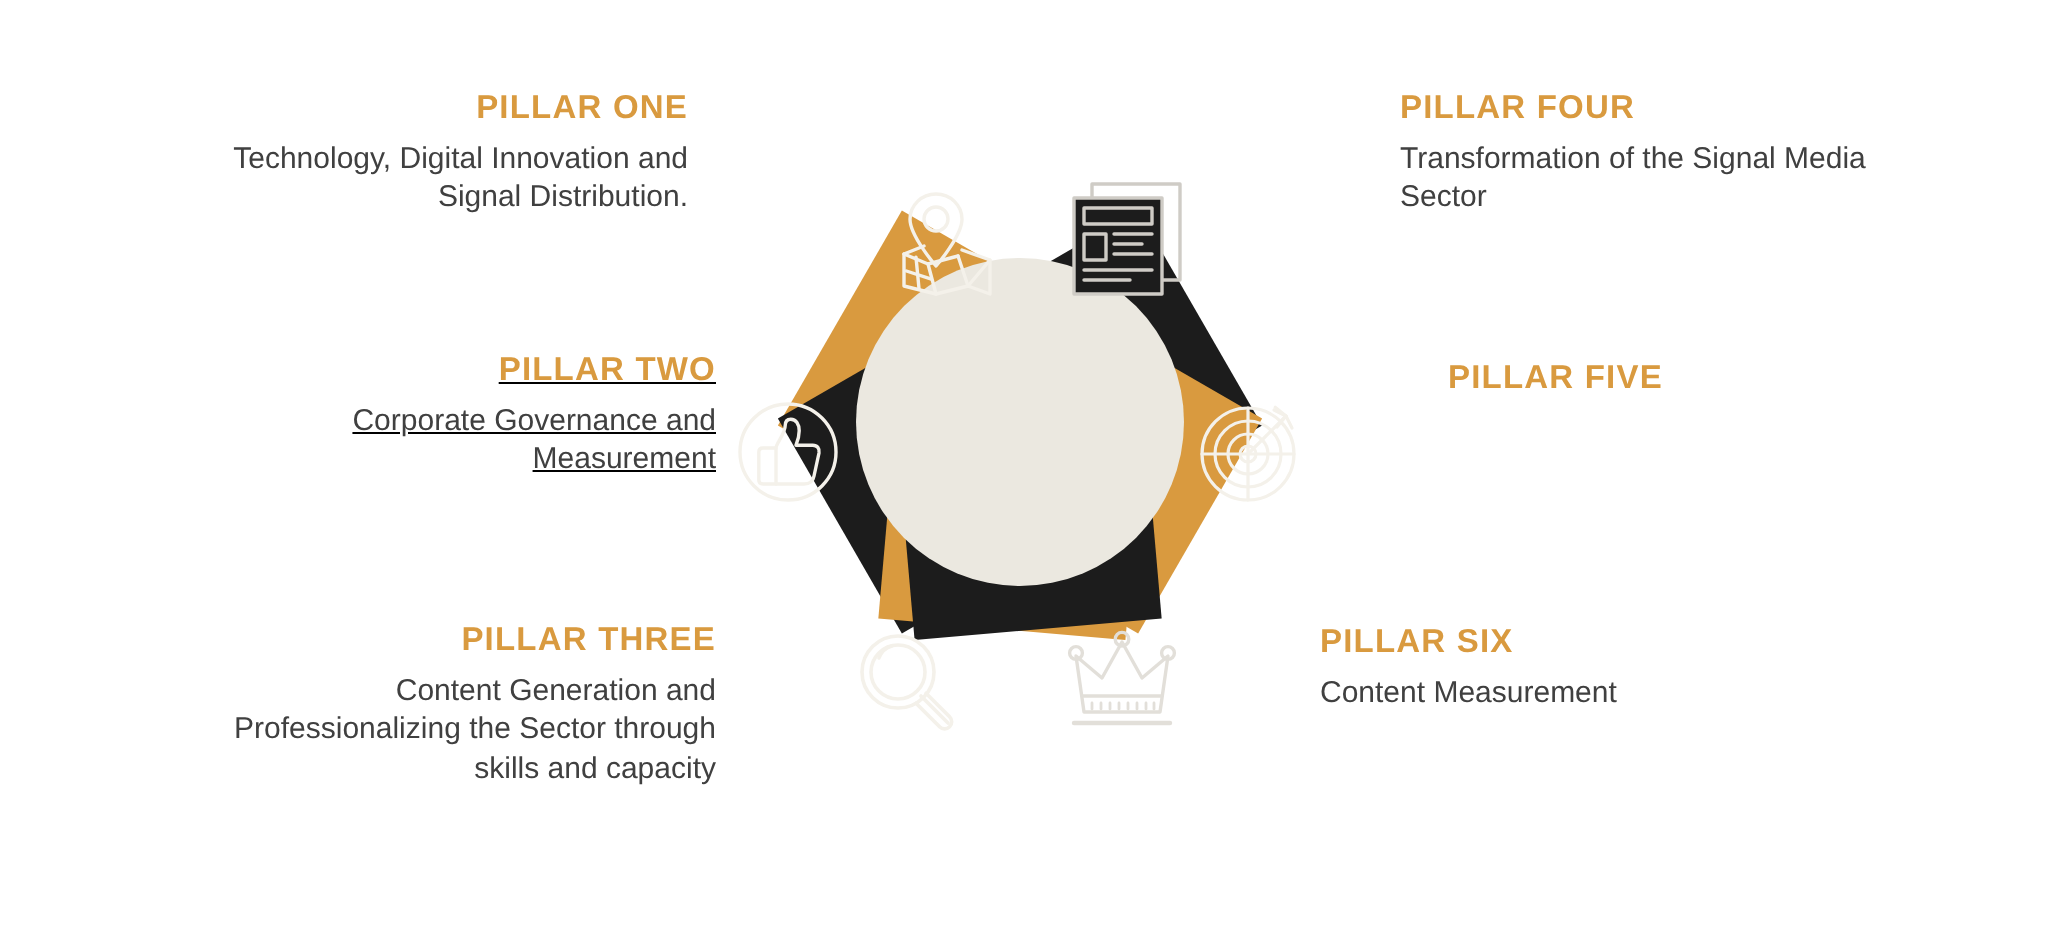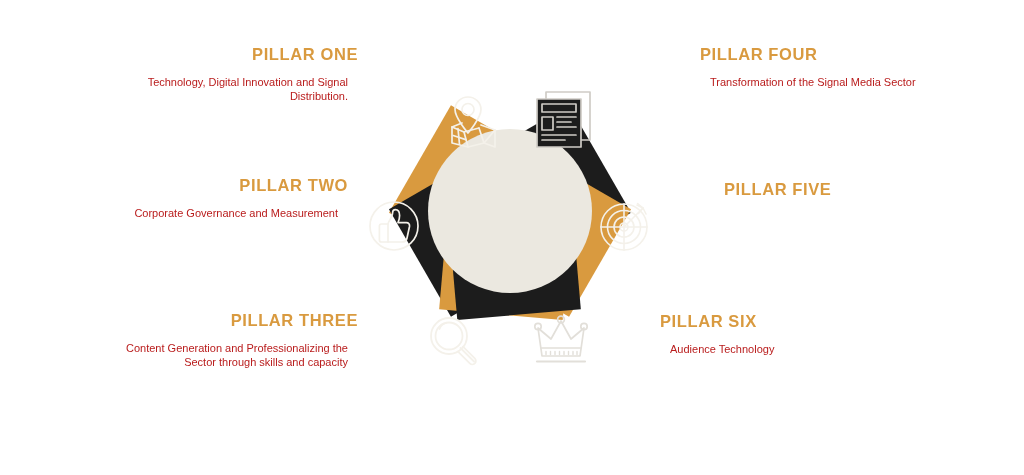--- a/index.html
+++ b/index.html
@@ -13,29 +13,29 @@
   .canvas{position:absolute;inset:0;width:1024px;height:475px;}
 
   
   .block{position:absolute;}
   .block .ttl{
     font-size:16.5px;font-weight:bold;letter-spacing:.6px;
     color:#D99A3F;line-height:1.25;margin:0 0 5px 0;
     text-transform:uppercase;white-space:nowrap;
   }
   .block .body{
-    font-size:11px;font-weight:400;color:#b91c1c;line-height:1.30;
-    margin:10px;
+    font-size:15px;font-weight:400;color:#404040;line-height:1.30;
+    margin:0;
   }
   .left{text-align:right;}
   .right{text-align:left;}
 
   
-  #b1{left:110px;top:44px;width:248px;}
-  #b2{left:120px;top:175px;width:228px;}
+  #b1{left:96px;top:44px;width:248px;}
+  #b2{left:130px;top:175px;width:228px;text-decoration:underline;}
   #b3{left:90px;top:310px;width:268px;}
   
   #b4{left:700px;top:44px;width:250px;}
   #b5{left:724px;top:179px;width:250px;}
   #b6{left:660px;top:311px;width:250px;}
 
   
   #diagram{position:absolute;left:310px;top:28px;width:400px;height:365px;}
   #diagram svg{display:block;width:400px;height:365px;}
 </style>
@@ -63,21 +63,21 @@
     <p class="ttl">PILLAR FOUR</p>
     <p class="body">Transformation of the Signal Media Sector</p>
   </div>
 
   <div class="block right" id="b5">
     <p class="ttl">PILLAR FIVE</p>
   </div>
 
   <div class="block right" id="b6">
     <p class="ttl">PILLAR SIX</p>
-    <p class="body">Audience Technology</p>
+    <p class="body">Content Measurement</p>
   </div>
 
   <div id="diagram">
     <svg viewBox="0 0 400 365" xmlns="http://www.w3.org/2000/svg">
       <defs>
 
         <g id="petal-shape">
           <path d="M 0,-6 L 62,22 L 62,104 L -62,104 L -62,22 Z"></path>
         </g>
       </defs>

